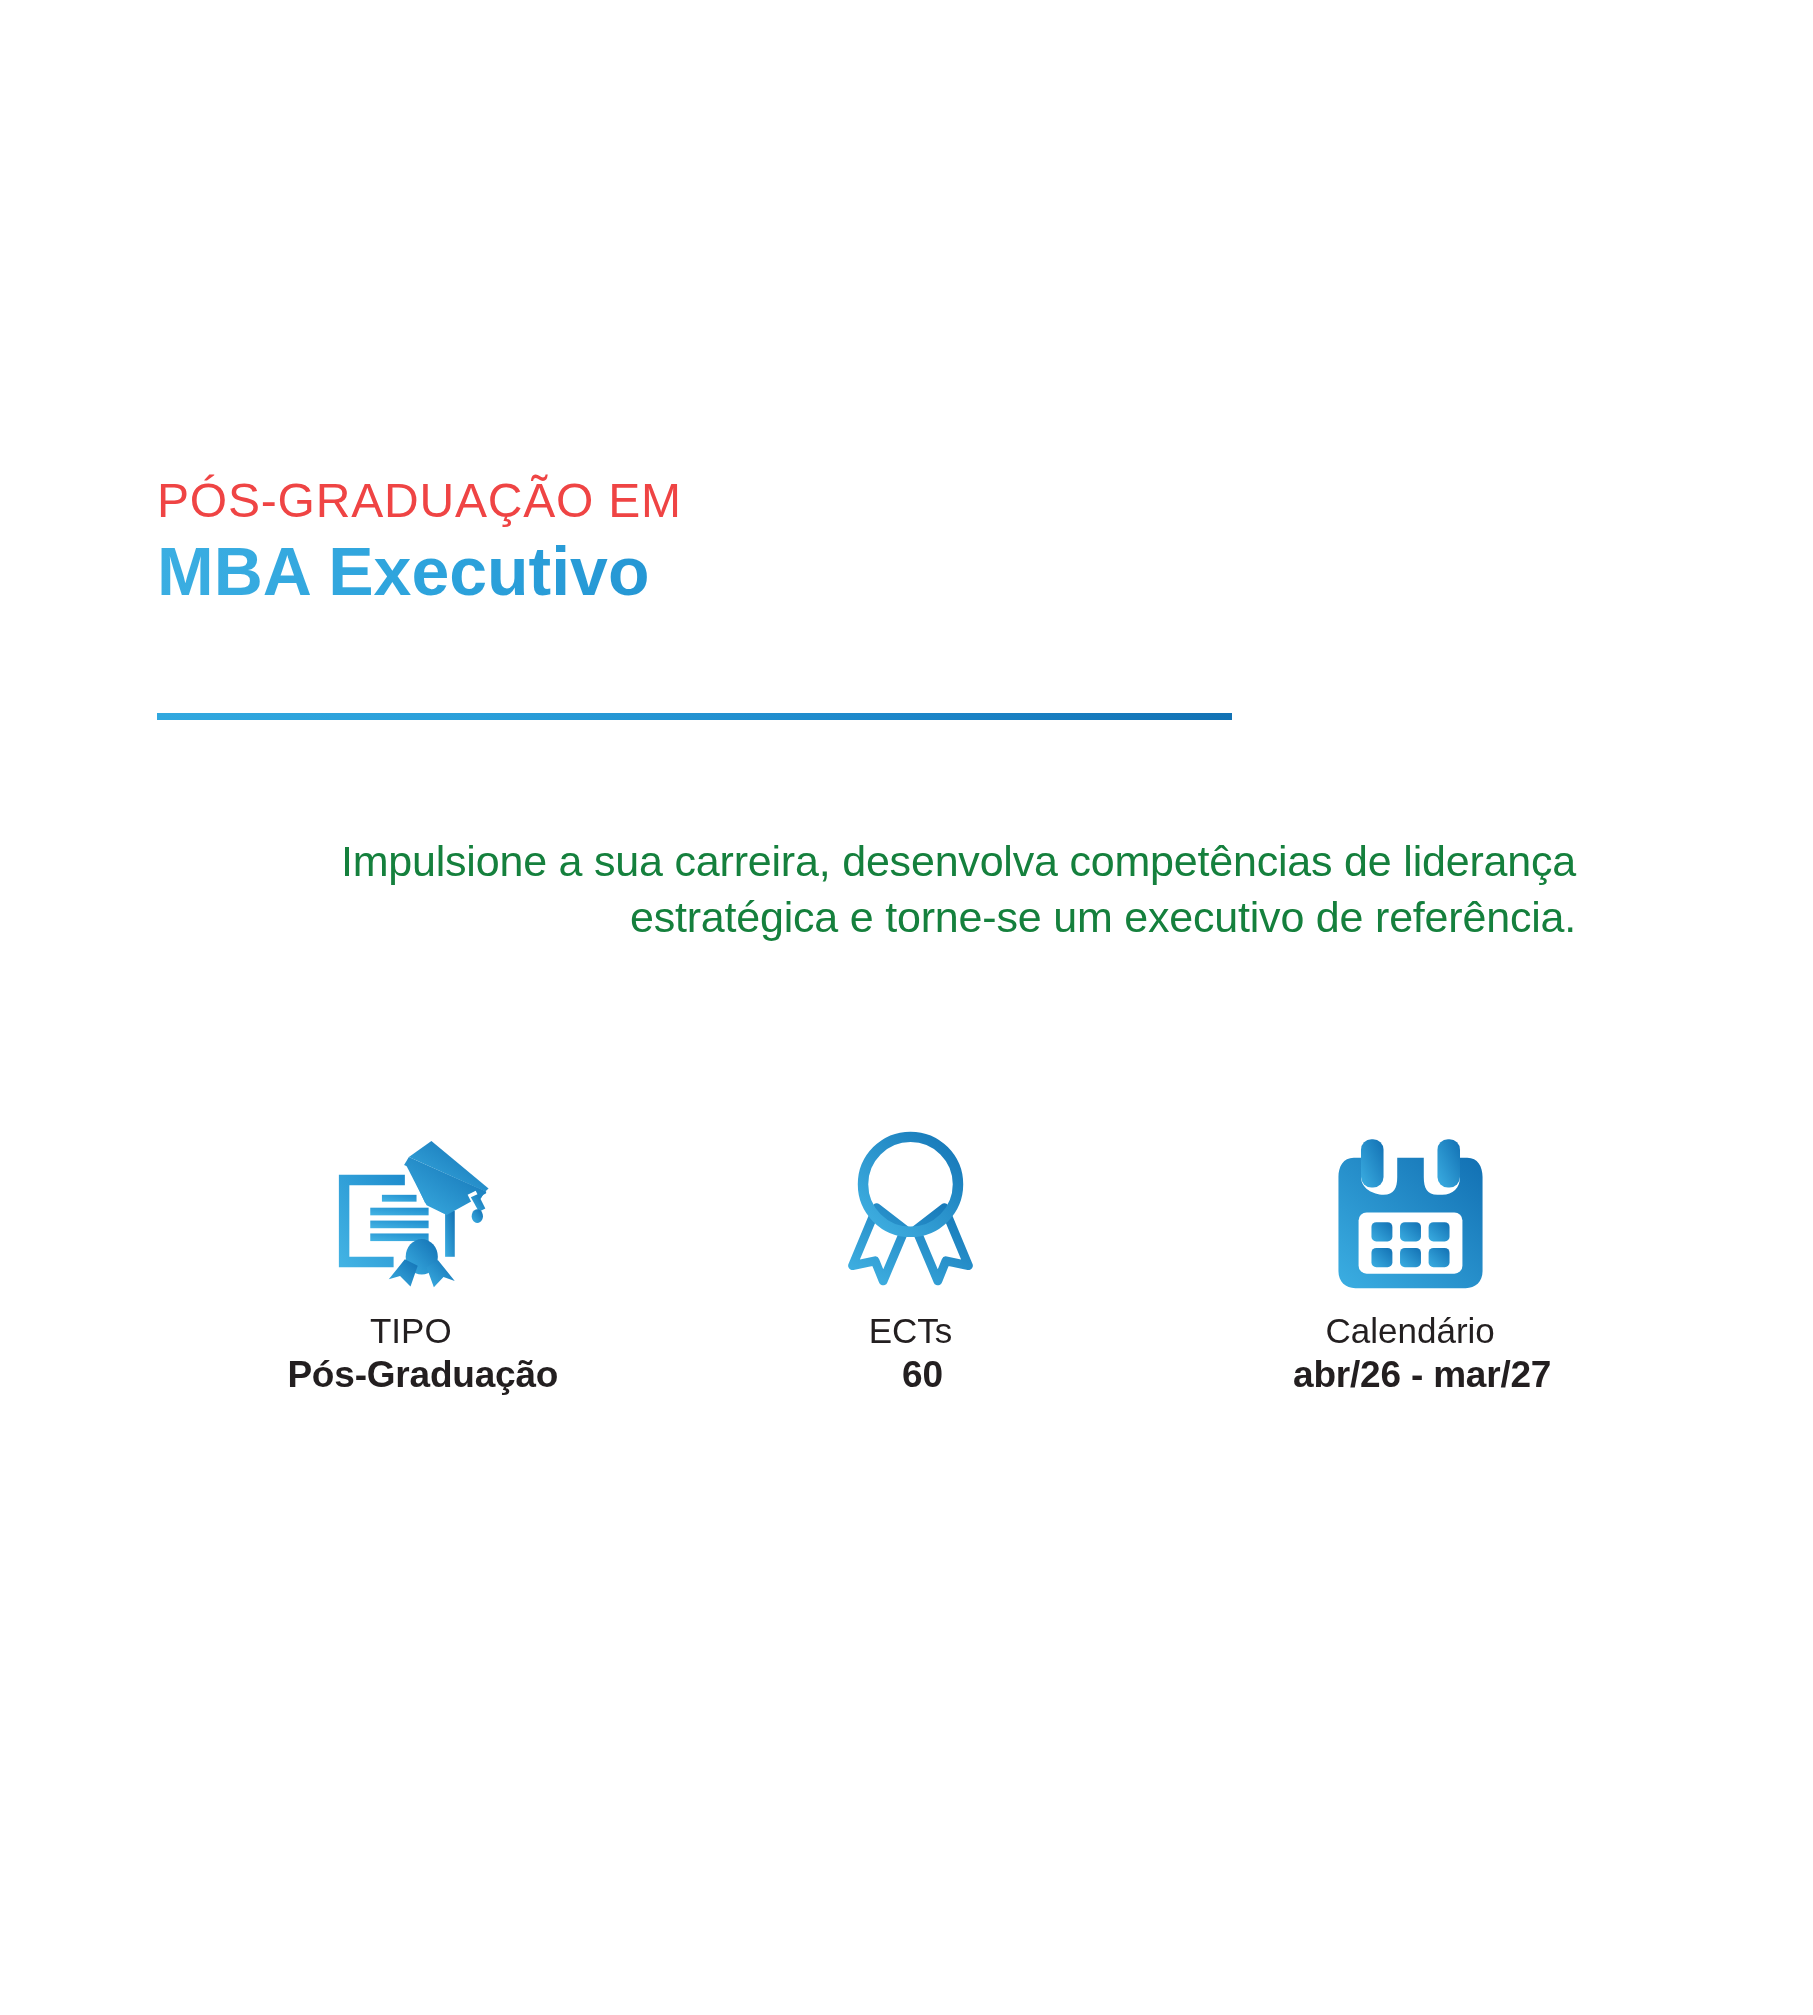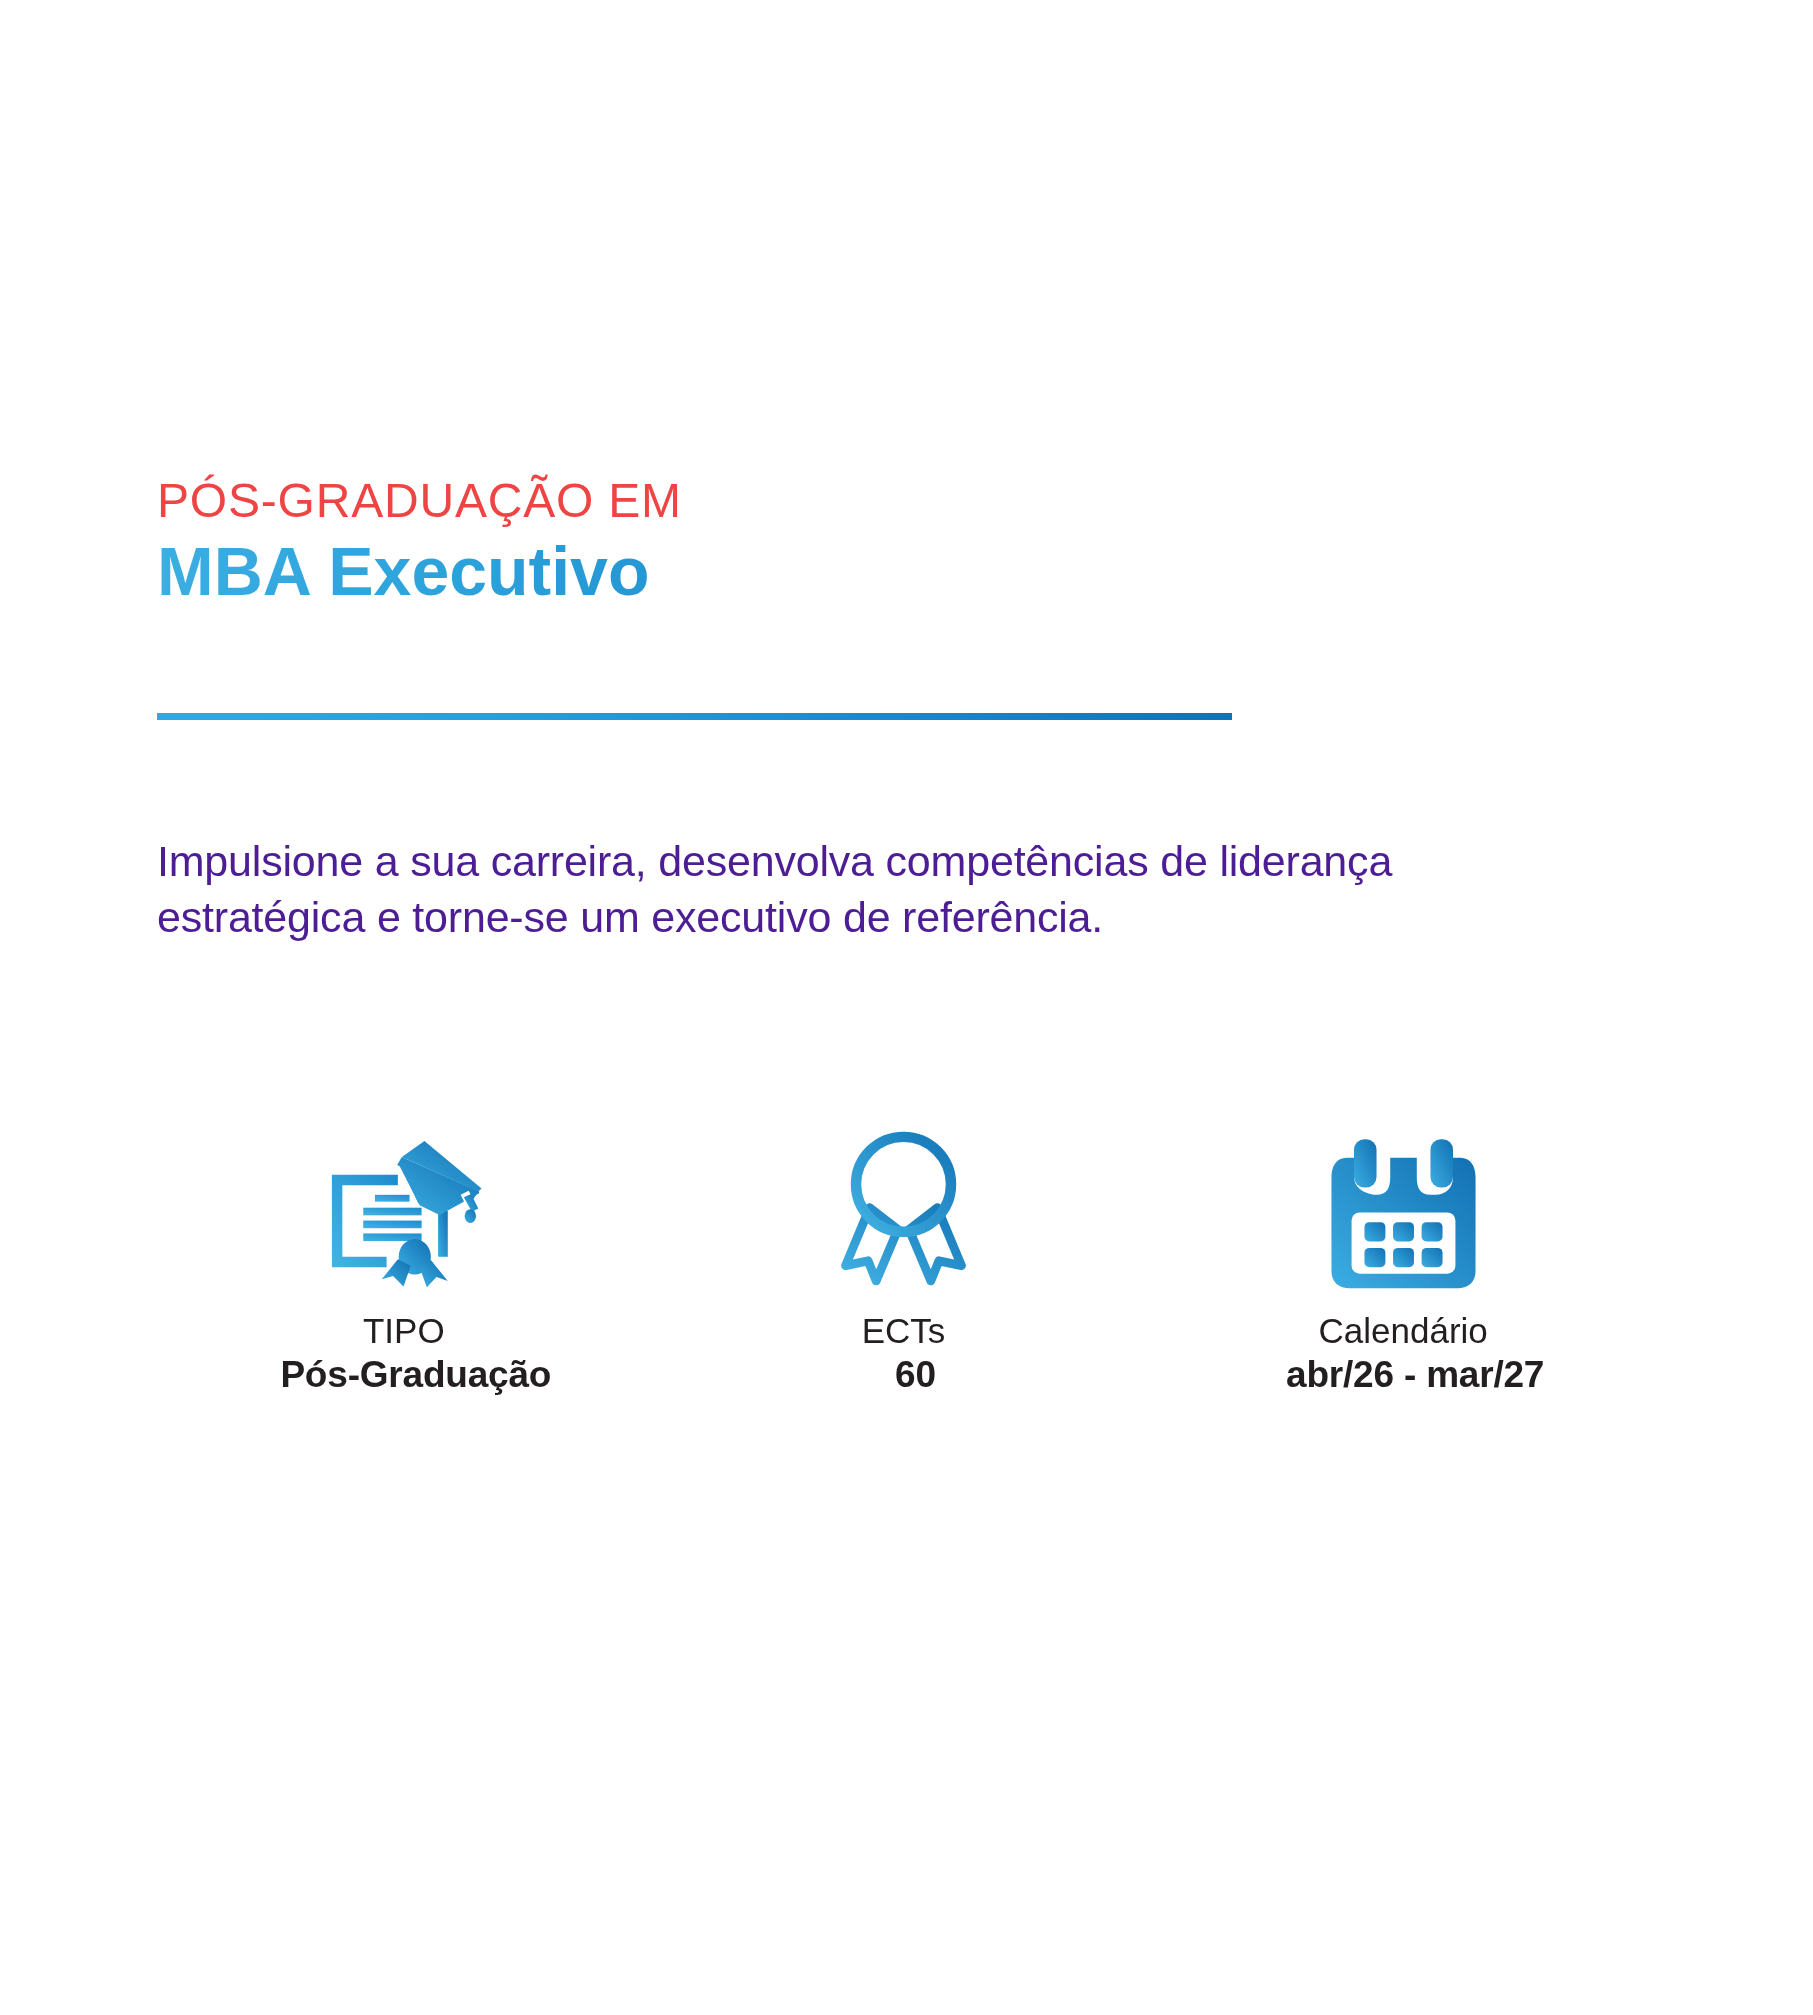--- a/index.html
+++ b/index.html
@@ -44,28 +44,29 @@
   }
 
   
   .intro{
     position:absolute;
     left:157px;top:834px;
     width:1419px;
     font-size:43px;
     font-weight:400;
     line-height:1.30;
-    color:#4c1d95;
+    color:#15803d;
     letter-spacing:-0.2px;
+    text-align:right;
   }
 
   
   .features{
     position:absolute;
-    left:154px;top:1104px;
+    left:161px;top:1104px;
     width:1499px;
     display:grid;
     grid-template-columns:repeat(3,1fr);
     grid-template-rows:repeat(2,auto);
     row-gap:109px;
   }
   .feature{
     display:flex;flex-direction:column;align-items:center;
   }
   .ficon{

